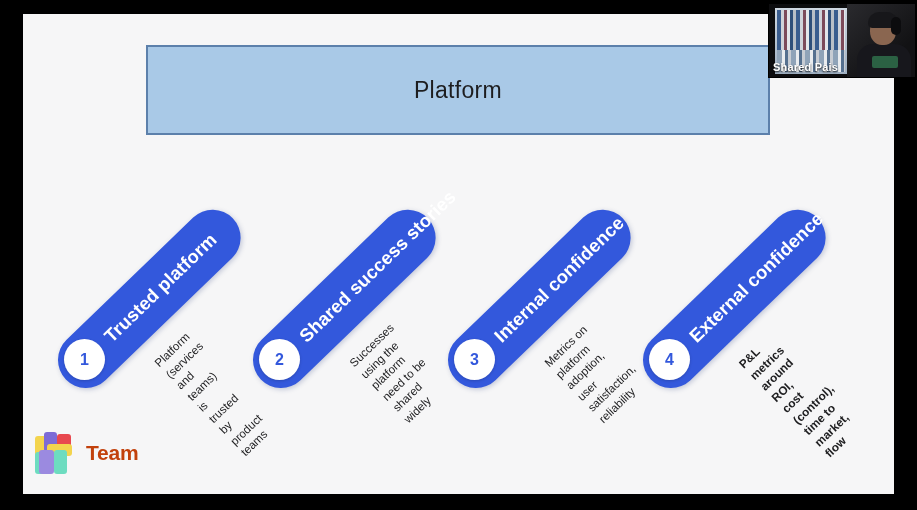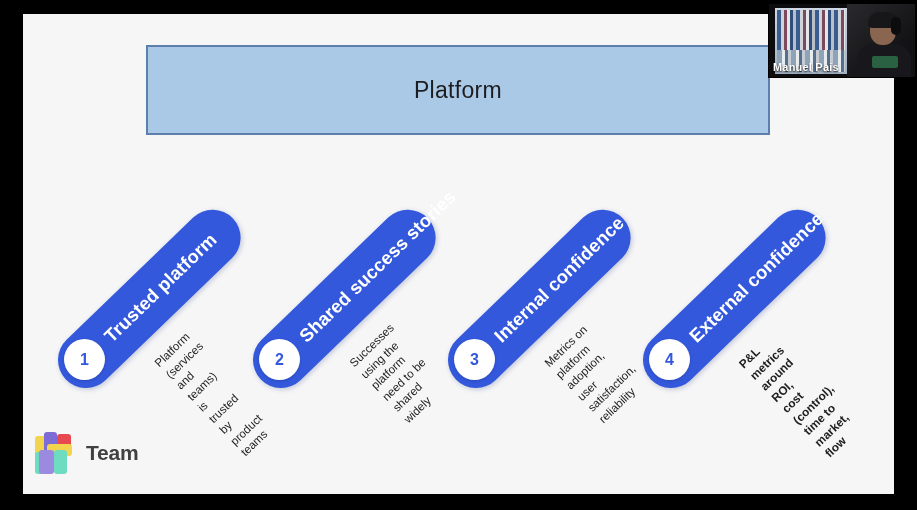--- a/index.html
+++ b/index.html
@@ -144,21 +144,21 @@
   }
   .lm-a { left: 0;    top: 4px;  width: 12px; height: 34px; background: #f3d44e; }
   .lm-b { left: 9px;  top: 0;    width: 13px; height: 20px; background: #7d6bd6; }
   .lm-c { left: 22px; top: 2px;  width: 14px; height: 16px; background: #e8484f; }
   .lm-d { left: 12px; top: 12px; width: 25px; height: 12px; background: #f3d44e; }
   .lm-e { left: 4px;  top: 18px; width: 15px; height: 24px; background: #9b8ae0; }
   .lm-f { left: 19px; top: 18px; width: 13px; height: 24px; background: #6ddcc0; }
   .lm-g { left: 0;    top: 20px; width: 9px;  height: 22px; background: #6ddcc0; }
 
   .logo-text {
-    color: #404040;
+    color: #c2410c;
     font-size: 21px;
     font-weight: 700;
     line-height: 24px;
     letter-spacing: -0.2px;
   }
 
   
   #webcam {
     position: absolute;
     left: 768px;
@@ -315,16 +315,16 @@
   <div id="webcam">
     <div class="cam-shelf"></div>
     <div class="cam-books"></div>
     <div class="cam-books2"></div>
     <div class="cam-dark"></div>
     <div class="cam-person-body"></div>
     <div class="cam-shirt-art"></div>
     <div class="cam-person-head"></div>
     <div class="cam-person-hair"></div>
     <div class="cam-headset"></div>
-    <div class="cam-name">Manuel Pais</div>
+    <div class="cam-name">Shared Pais</div>
   </div>
 
 </div>
 
 </body></html>

